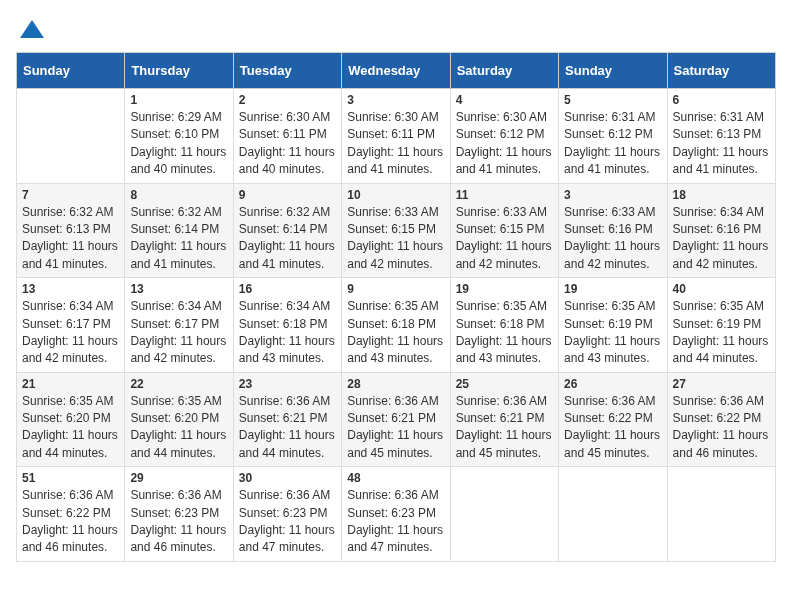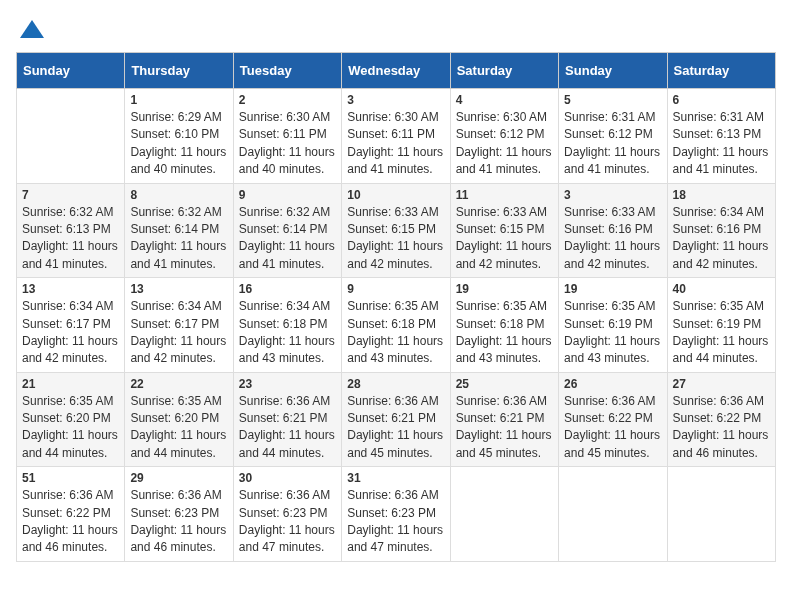--- a/index.html
+++ b/index.html
@@ -327,21 +327,21 @@
 and 46 minutes.</div>
         </td>
         <td>
           <div class="day-number">30</div>
           <div class="day-info" style="white-space: pre-line;">Sunrise: 6:36 AM
 Sunset: 6:23 PM
 Daylight: 11 hours
 and 47 minutes.</div>
         </td>
         <td>
-          <div class="day-number">31</div>
+          <div class="day-number">48</div>
           <div class="day-info" style="white-space: pre-line;">Sunrise: 6:36 AM
 Sunset: 6:23 PM
 Daylight: 11 hours
 and 47 minutes.</div>
         </td>
         <td></td>
         <td></td>
         <td></td>
       </tr>
     </tbody>

